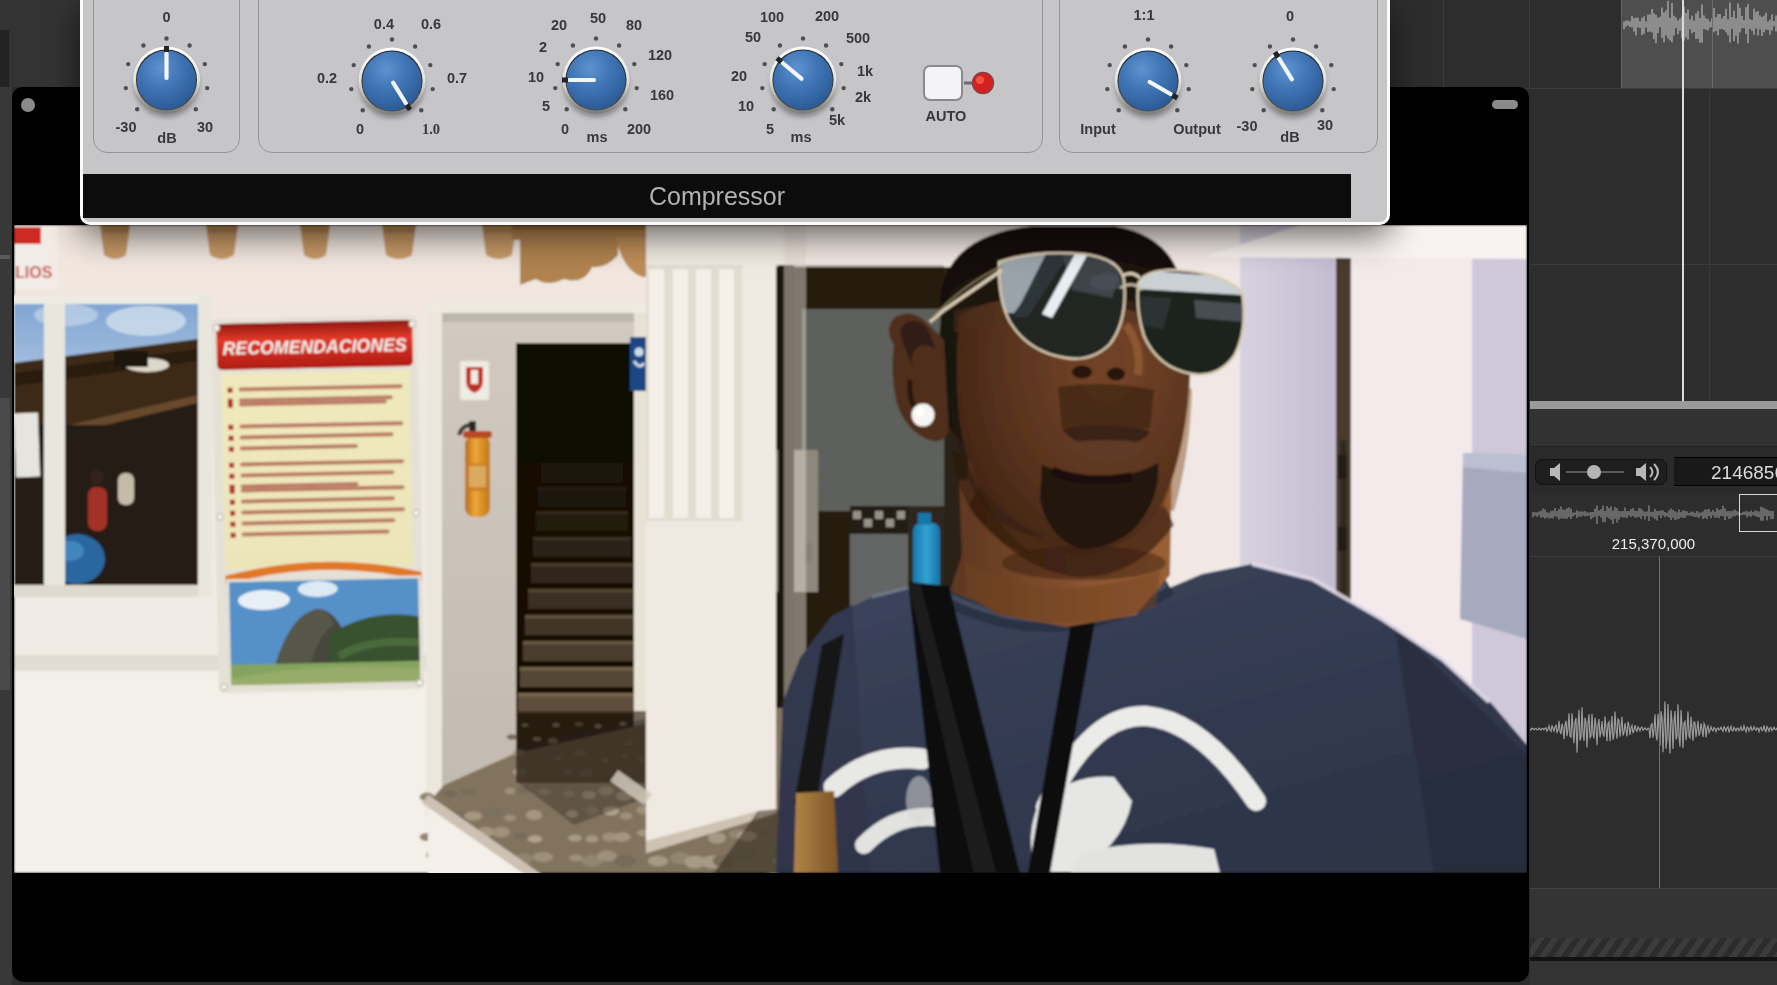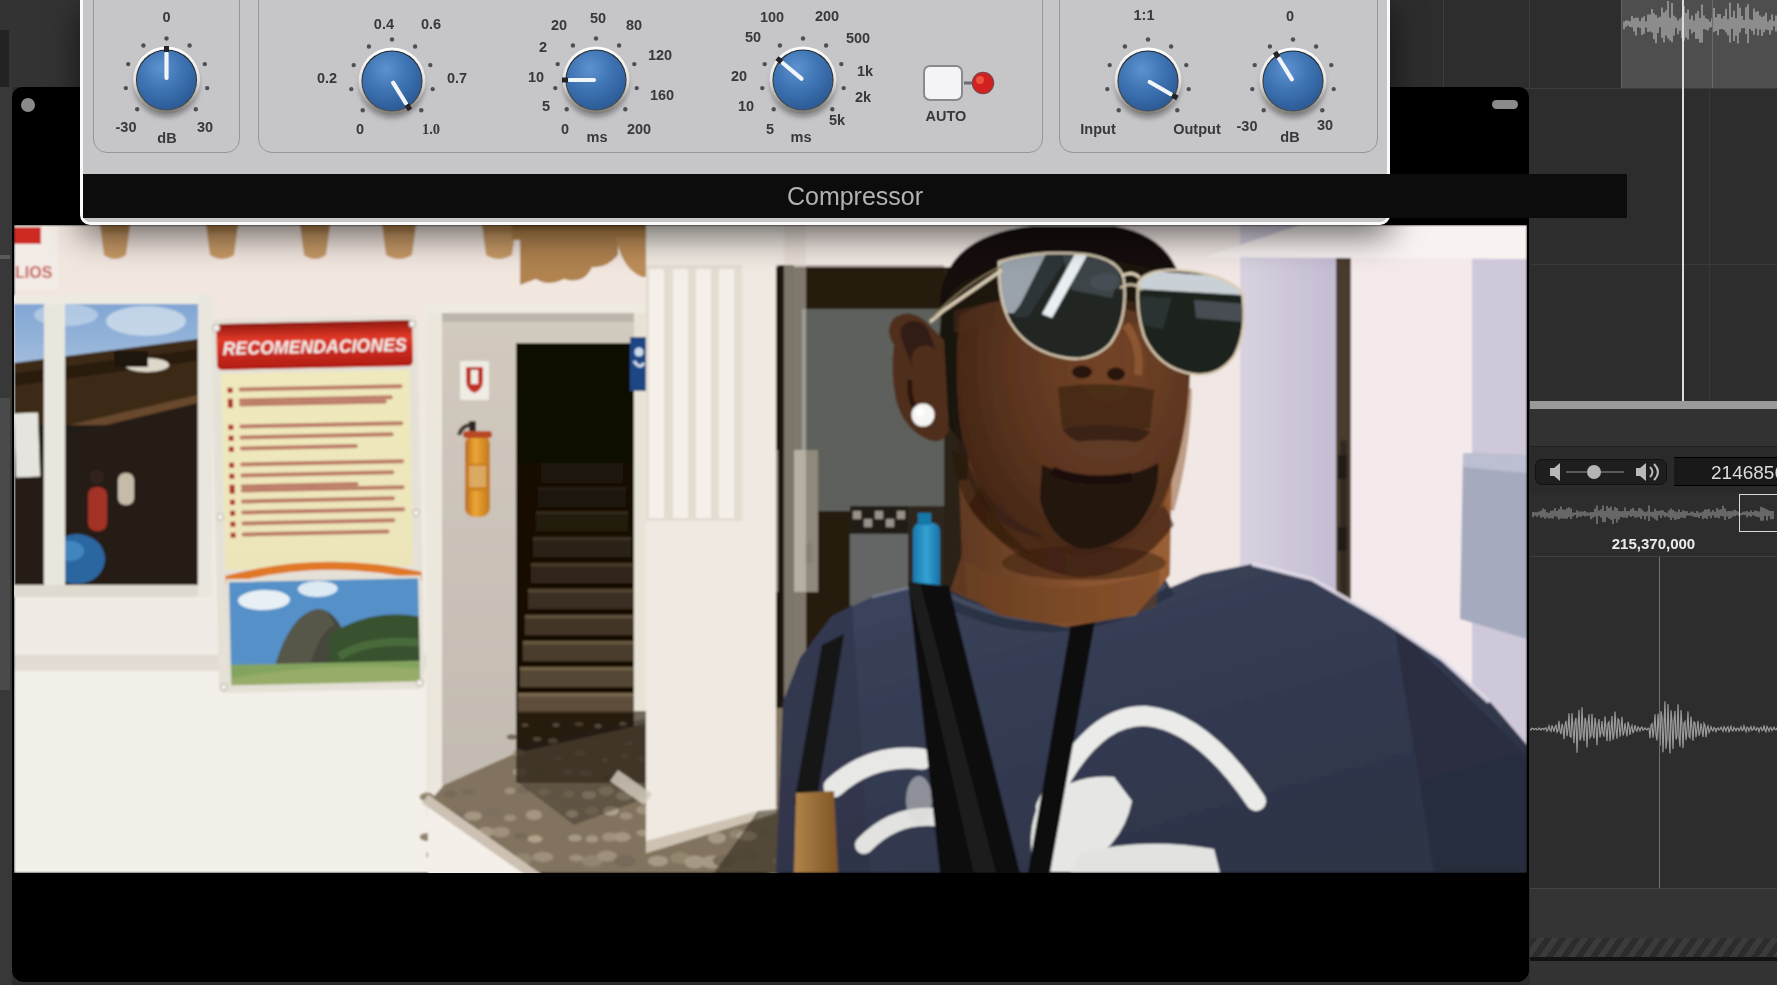--- a/index.html
+++ b/index.html
@@ -766,21 +766,21 @@
       <div class="kl" style="left:678px;top:129px;">ms</div>
       <div class="kl" style="left:714px;top:112px;">5k</div>
       <div class="kl" style="left:1021px;top:7px;">1:1</div>
       <div class="kl" style="left:975px;top:121px;">Input</div>
       <div class="kl" style="left:1074px;top:121px;">Output</div>
       <div class="kl" style="left:1167px;top:8px;">0</div>
       <div class="kl" style="left:1124px;top:118px;">-30</div>
       <div class="kl" style="left:1167px;top:129px;">dB</div>
       <div class="kl" style="left:1202px;top:117px;">30</div>
       <div class="kl" style="left:823px;top:108px;">AUTO</div>
-  <div class="abs" style="left:0;top:174px;width:1544px;height:44px;background:#0c0c0c;text-align:center;line-height:44px;font-size:25px;color:#b2b2b2">Compressor</div>
+  <div class="abs" style="left:0;top:174px;width:1268px;height:44px;background:#0c0c0c;text-align:center;line-height:44px;font-size:25px;color:#b2b2b2">Compressor</div>
 </div>
 
 <div class="abs" style="left:1530px;top:401px;width:247px;height:8px;background:#9a9a9a"></div>
 <div class="abs" style="left:1530px;top:409px;width:247px;height:38px;background:#323232;border-bottom:1px solid #222"></div>
 <div class="abs" style="left:1530px;top:447px;width:247px;height:46px;background:#2a2a2a"></div>
 <div class="abs" style="left:1535px;top:459px;width:132px;height:26px;background:#1e1e1e;border:1px solid #111;border-radius:7px">
   <svg width="130" height="24">
     <path d="M14,8 L18,8 L24,3 L24,21 L18,16 L14,16 Z" fill="#b8b8b8"></path>
     <line x1="30" y1="12" x2="88" y2="12" stroke="#5a5a5a" stroke-width="2"></line>
     <circle cx="58" cy="12" r="7" fill="#b4b4b4"></circle>
@@ -788,21 +788,21 @@
     <path d="M114,7 q5,5 0,10 M118,4 q8,8 0,16" stroke="#b8b8b8" stroke-width="2" fill="none"></path>
   </svg>
 </div>
 <div class="abs" style="left:1674px;top:457px;width:103px;height:29px;background:#191919;border-top:1px solid #000;border-bottom:1px solid #000;overflow:hidden;color:#dcdcdc;font-size:19px;line-height:29px;padding-left:37px">2146856</div>
 <div class="abs" style="left:1530px;top:493px;width:247px;height:41px;background:#2d2d2d;overflow:hidden">
   <svg width="247" height="41">
         <path d="M3,18.9V24.3M5,19.3V22.8M7,19.3V23.7M9,18.6V22.5M11,17.8V24.7M13,15.6V24.3M15,16.4V25.7M17,19.3V24.6M19,19.7V25.4M21,17.8V25.2M23,17.5V25.5M25,15.0V23.3M27,17.9V24.3M29,15.9V26.4M31,13.6V25.6M33,16.6V25.5M35,16.8V25.6M37,15.2V25.7M39,14.3V24.1M41,15.6V25.9M43,19.6V23.4M45,19.4V22.1M47,17.3V25.1M49,18.5V23.4M51,18.4V23.8M53,18.5V22.4M55,18.1V23.5M57,19.2V23.0M59,19.5V22.8M61,18.9V26.2M63,19.0V24.8M65,15.5V23.6M67,12.4V31.0M69,17.6V23.1M71,16.3V24.6M73,12.4V29.0M75,17.9V29.2M77,13.1V24.2M79,14.9V25.5M81,13.4V26.8M83,17.5V30.9M85,13.9V25.7M87,15.1V29.4M89,18.1V26.4M91,18.3V24.0M93,18.1V24.5M95,14.6V24.6M97,18.0V25.0M99,18.1V22.7M101,16.1V23.9M103,14.9V23.1M105,17.5V24.8M107,18.0V24.5M109,14.9V24.1M111,15.6V26.0M113,17.5V23.0M115,18.9V26.5M117,18.3V23.3M119,12.5V28.1M121,18.8V23.4M123,18.8V24.5M125,15.7V26.3M127,18.1V27.6M129,17.9V22.5M131,17.2V25.0M133,17.5V22.4M135,19.1V24.2M137,19.7V23.3M139,17.2V24.6M141,15.4V26.9M143,16.9V24.8M145,18.2V27.0M147,19.3V26.3M149,16.5V26.0M151,19.1V24.5M153,17.2V24.7M155,18.1V24.9M157,18.3V22.5M159,20.1V22.4M161,18.7V22.8M163,18.6V23.5M165,20.1V24.1M167,18.1V24.0M169,19.5V25.0M171,19.6V23.0M173,18.5V26.0M175,16.4V25.0M177,16.4V26.0M179,16.0V23.1M181,18.7V25.2M183,17.0V22.5M185,18.8V24.7M187,15.1V24.6M189,16.8V25.2M191,16.3V23.1M193,12.8V23.3M195,15.6V27.1M197,18.3V23.4M199,18.0V26.0M201,18.2V25.3M203,17.4V23.6M205,16.8V23.3M207,18.0V22.3M209,19.1V22.8M211,19.9V22.5M213,18.7V21.7M215,18.4V22.0M217,18.1V24.5M219,19.1V22.9M221,17.4V23.7M223,18.9V22.3M225,17.4V22.9M227,18.0V24.1M229,18.6V24.2M231,13.7V27.8M233,14.4V27.7M235,15.6V23.0M237,16.4V27.4M239,17.5V23.2M241,18.0V26.3M243,18.1V26.0" stroke="#8f8f8f" stroke-width="1.2" fill="none"></path>
       </svg>
   <div class="abs" style="left:209px;top:1px;width:40px;height:38px;border:1.5px solid #d8d8d8"></div>
 </div>
-<div class="abs" style="left:1530px;top:534px;width:247px;height:22px;background:#2d2d2d;text-align:center;font-size:15px;font-weight:bold;color:#ececec;line-height:20px">215,370,000</div>
+<div class="abs" style="left:1530px;top:534px;width:247px;height:22px;background:#2d2d2d;text-align:center;font-size:15px;font-weight:normal;color:#ececec;line-height:20px">215,370,000</div>
 <div class="abs" style="left:1530px;top:556px;width:247px;height:332px;background:#2d2d2d;border-top:1px solid #3f3f3f;overflow:hidden">
   <div class="abs" style="left:129px;top:0;width:1px;height:332px;background:#707070"></div>
   <svg width="247" height="332">
         <path d="M0,172.0L1,173.0L2,171.3L3,171.6L4,172.6L5,171.9L6,171.3L7,172.8L8,172.5L9,171.0L10,172.2L11,173.0L12,171.5L13,171.6L14,172.7L15,171.4L16,170.7L17,174.3L18,172.6L19,168.9L20,172.8L21,174.4L22,168.4L23,171.3L24,174.7L25,169.9L26,168.3L27,175.2L28,173.6L29,163.7L30,174.1L31,177.0L32,166.7L33,171.0L34,182.1L35,168.2L36,163.8L37,179.1L38,172.5L39,156.4L40,179.3L41,180.2L42,156.4L43,172.3L44,186.3L45,165.0L46,160.9L47,195.8L48,169.6L49,152.7L50,183.6L51,180.1L52,150.3L53,175.7L54,183.9L55,160.9L56,165.3L57,190.4L58,166.7L59,157.3L60,180.6L61,178.8L62,156.9L63,176.9L64,181.4L65,160.7L66,168.7L67,188.2L68,168.5L69,162.1L70,180.3L71,174.7L72,164.1L73,176.6L74,179.6L75,159.6L76,171.1L77,184.1L78,166.7L79,164.9L80,184.3L81,172.7L82,159.0L83,182.8L84,178.1L85,154.5L86,172.5L87,181.7L88,161.9L89,163.2L90,179.6L91,170.9L92,159.7L93,178.5L94,175.6L95,166.2L96,173.0L97,179.4L98,164.7L99,168.6L100,177.9L101,171.1L102,168.6L103,176.1L104,173.5L105,168.2L106,172.8L107,174.3L108,169.9L109,171.4L110,173.8L111,170.9L112,170.1L113,173.2L114,172.3L115,170.8L116,172.4L117,172.9L118,171.1L119,171.2L120,181.2L121,168.2L122,166.7L123,180.6L124,172.3L125,157.4L126,178.3L127,183.5L128,156.8L129,172.8L130,188.7L131,154.2L132,161.0L133,195.2L134,168.2L135,144.4L136,191.7L137,181.6L138,147.0L139,178.3L140,196.5L141,153.3L142,164.6L143,192.0L144,164.9L145,153.9L146,182.5L147,178.8L148,147.3L149,179.8L150,189.7L151,153.1L152,168.2L153,191.1L154,166.2L155,164.5L156,183.3L157,173.8L158,154.4L159,179.3L160,180.8L161,159.5L162,171.3L163,183.7L164,164.8L165,165.8L166,180.2L167,172.0L168,163.9L169,178.6L170,175.6L171,166.3L172,172.5L173,180.0L174,166.3L175,168.4L176,180.1L177,171.2L178,168.9L179,175.6L180,173.2L181,169.8L182,172.7L183,173.9L184,170.5L185,171.3L186,174.5L187,171.7L188,171.0L189,172.9L190,172.4L191,170.2L192,172.6L193,174.4L194,169.8L195,171.3L196,174.1L197,170.8L198,169.7L199,175.3L200,172.3L201,169.4L202,173.6L203,173.9L204,170.4L205,171.9L206,173.8L207,171.3L208,171.1L209,173.8L210,172.0L211,169.8L212,173.7L213,173.2L214,168.8L215,172.2L216,174.7L217,170.2L218,170.8L219,174.0L220,171.6L221,169.7L222,173.4L223,172.6L224,169.8L225,172.3L226,173.4L227,170.8L228,171.5L229,174.6L230,171.1L231,170.3L232,173.6L233,172.8L234,168.4L235,173.2L236,174.7L237,169.6L238,171.4L239,174.2L240,170.9L241,170.5L242,173.7L243,172.2L244,170.2L245,172.5L246,172.7L247,170.7" stroke="#9a9a9a" stroke-width="1.2" fill="none"></path>
       </svg>
 </div>
 <div class="abs" style="left:1530px;top:888px;width:247px;height:50px;background:#343434;border-top:1px solid #444"></div>
 <div class="abs" style="left:1530px;top:938px;width:247px;height:19px;background:repeating-linear-gradient(125deg,#2c2c2c 0 6px,#3b3b3b 6px 12px)"></div>
 <div class="abs" style="left:1530px;top:957px;width:247px;height:4px;background:#121212"></div>
 <div class="abs" style="left:1530px;top:961px;width:247px;height:24px;background:#333333"></div>

